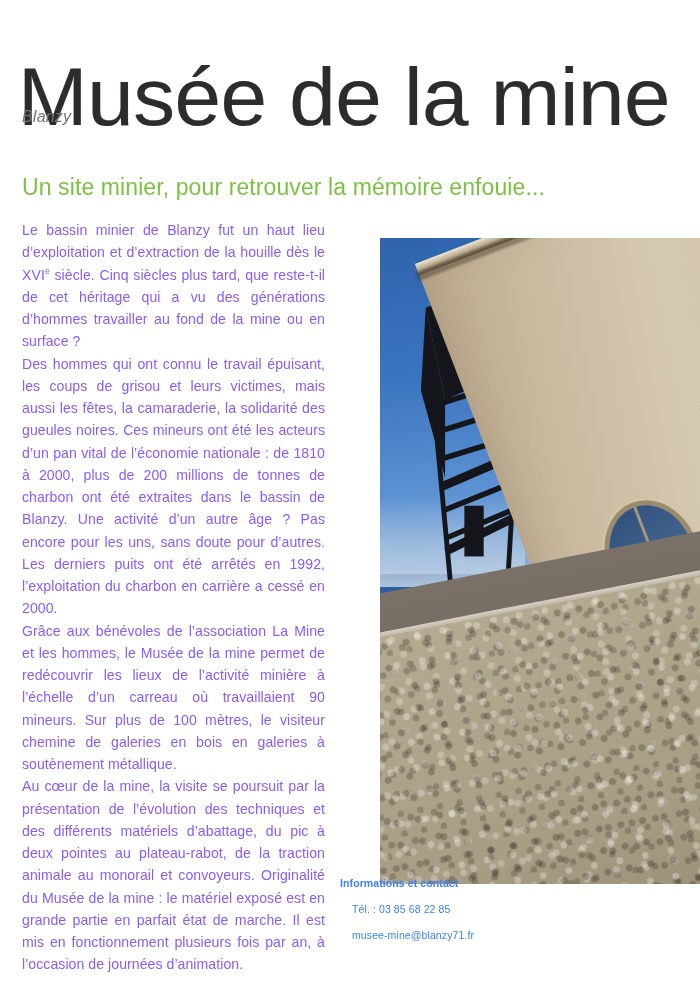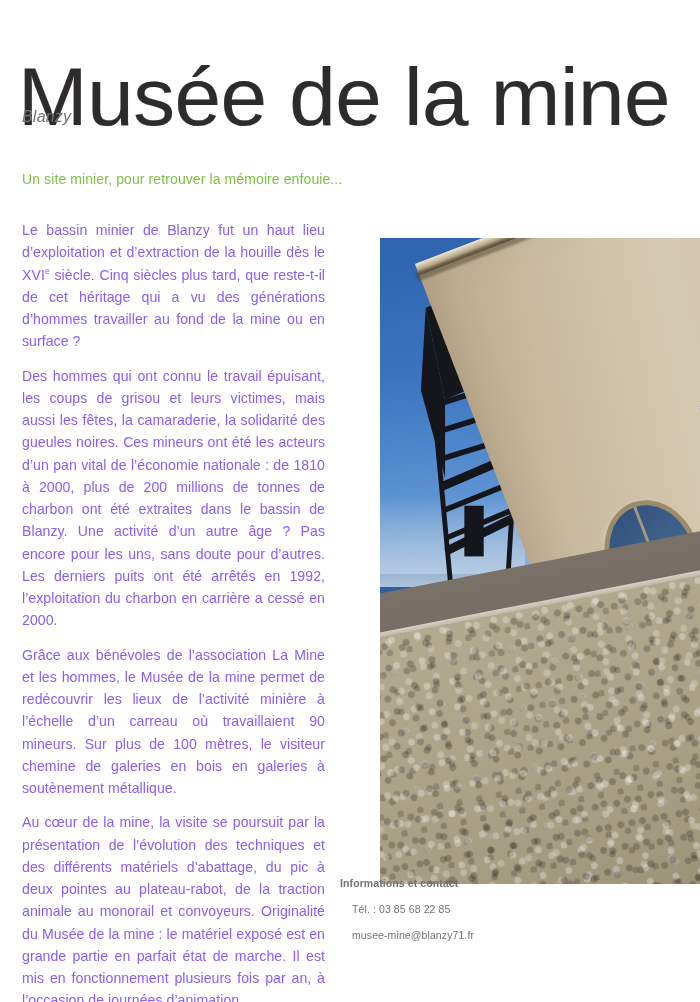--- a/index.html
+++ b/index.html
@@ -45,22 +45,22 @@
     font-size: 16px;
     line-height: 28px;
     font-style: italic;
     font-weight: 300;
     color: #737373;
     letter-spacing: 0.2px;
   }
   #tagline {
     position: absolute;
     left: 22px;
-    top: 168px;
-    font-size: 14px;
+    top: 176px;
+    font-size: 23px;
     line-height: 22px;
     font-weight: 400;
     color: #7cc242;
     letter-spacing: 0.1px;
     white-space: nowrap;
     text-align: center;
   }
 
   
   #article-column {
@@ -72,21 +72,21 @@
   .body-paragraph {
     margin: 0 0 0 0;
     font-size: 14.1px;
     line-height: 22.25px;
     text-align: justify;
     color: #8b5cf6;
     letter-spacing: 0.05px;
     font-weight: 400;
   }
   .body-paragraph + .body-paragraph {
-    margin-top: 12px;
+    margin-top: 0px;
   }
   .body-paragraph sup {
     font-size: 0.62em;
     vertical-align: super;
     line-height: 0;
   }
 
   
   #photo-figure {
     position: absolute;
@@ -282,21 +282,21 @@
     border-radius: 50% 50% 40% 40%;
     transform: rotate(-21deg);
   }
 
   
   #contact-block {
     position: absolute;
     left: 340px;
     top: 876px;
     width: 300px;
-    color: #737373;
+    color: #3b82f6;
   }
   #contact-heading {
     font-size: 10.5px;
     line-height: 14px;
     font-weight: bold;
     letter-spacing: 0.1px;
     margin: 0;
   }
   .contact-line {
     font-size: 10.5px;

